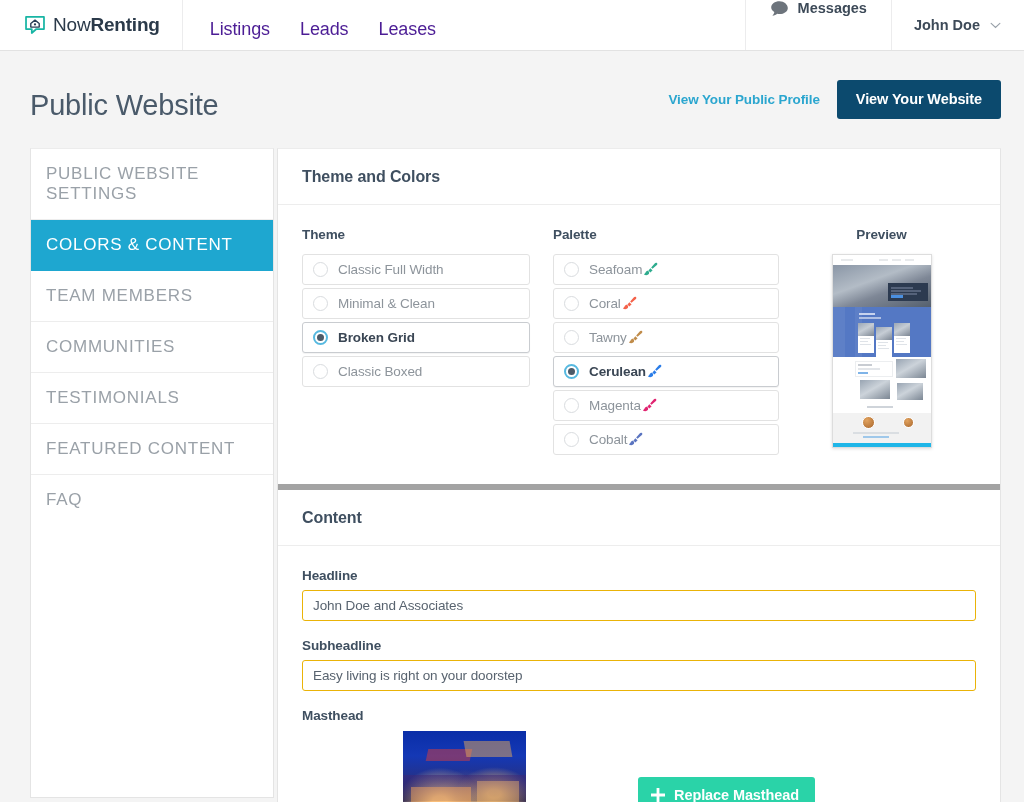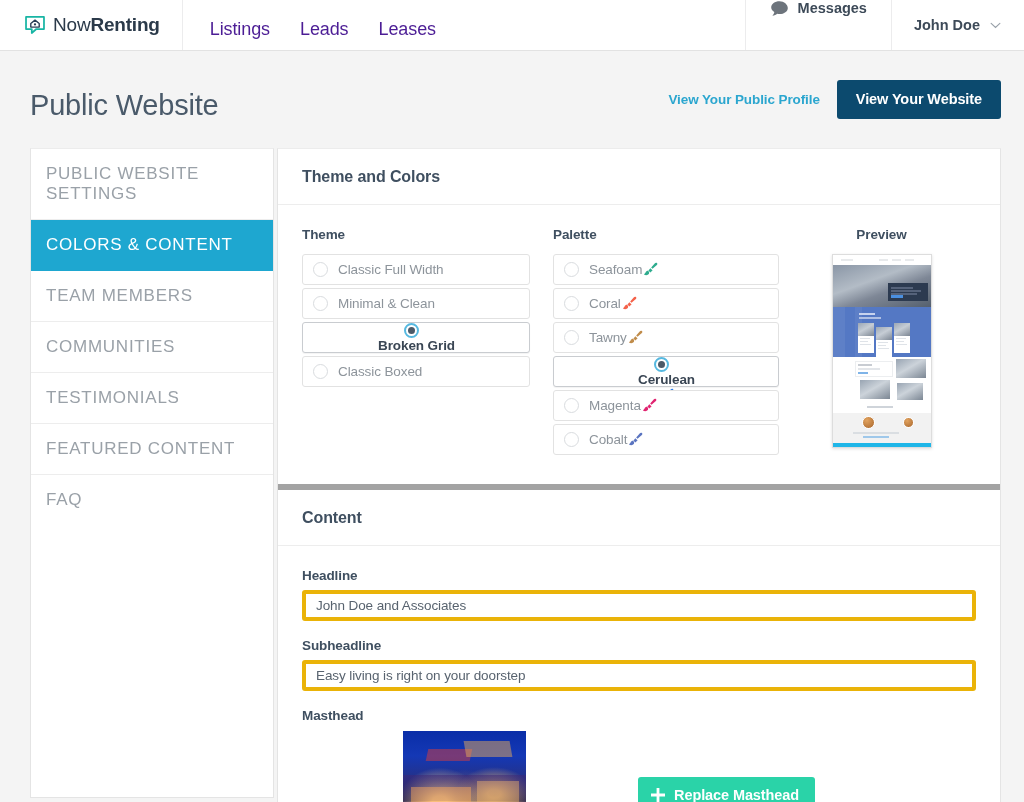--- a/index.html
+++ b/index.html
@@ -139,21 +139,21 @@
     border: 1px solid #e2e2e2; border-radius: 3px;
     background: #fff; margin-bottom: 3px; cursor: pointer;
     position: relative;
   }
   .opt .radio {
     width: 15px; height: 15px; border-radius: 50%;
     border: 1px solid #d9dcdf; background: #fff;
     flex: 0 0 15px; margin-right: 10px;
     display: flex; align-items: center; justify-content: center;
   }
-  .opt.sel { border-color: #c9ccd0; box-shadow: 0 1px 1px rgba(0,0,0,.05); flex-direction: column; }
+  .opt.sel { border-color: #c9ccd0; box-shadow: 0 1px 1px rgba(0,0,0,.05); }
   .opt.sel .radio { border: 2px solid #57b9e0; }
   .opt.sel .radio::after {
     content: ""; width: 7px; height: 7px; border-radius: 50%;
     background: #4c5a68; display: block;
   }
   .opt .olabel { font-size: 13.5px; color: #8d949b; letter-spacing: -0.1px; }
   .opt.sel .olabel { color: #3a4654; font-weight: 700; }
   .opt .brush { margin-left: auto; width: 17px; height: 17px; display: block; }
 
   
@@ -189,21 +189,21 @@
   .pv-cyan { top: 188px; height: 27px; background: #1fb6e8; }
   .pv-dark { top: 215px; bottom:0; background: #2c3246; }
 
   
   .field-label {
     font-size: 13.5px; font-weight: 700; color: #3f4f60;
     margin-bottom: 7px; letter-spacing: -0.1px;
   }
   .field-input {
     display: block; width: 100%; height: 31px;
-    border: 4px solid #eab308; border-radius: 3px;
+    border: 1px solid #eab308; border-radius: 3px;
     padding: 0 10px; font-size: 13.5px; color: #58636f;
     font-family: inherit; background: #fff; outline: none;
     letter-spacing: -0.1px;
   }
   .gap { height: 17px; }
   .masthead-row { display: flex; align-items: flex-start; margin-top: 8px; }
   .masthead-img {
     width: 123px; height: 114px; margin-left: 101px;
     background:
       radial-gradient(ellipse at 30% 62%, rgba(255,214,150,.95) 0 6%, transparent 34%),

